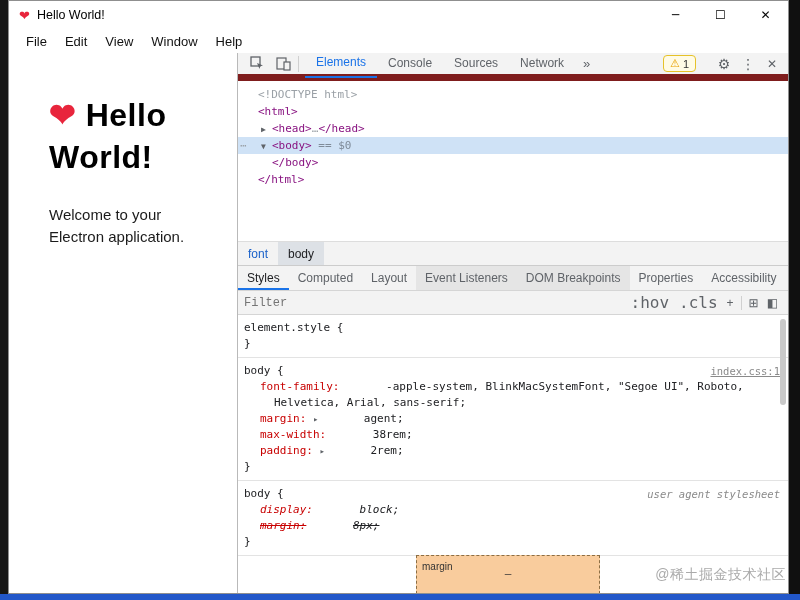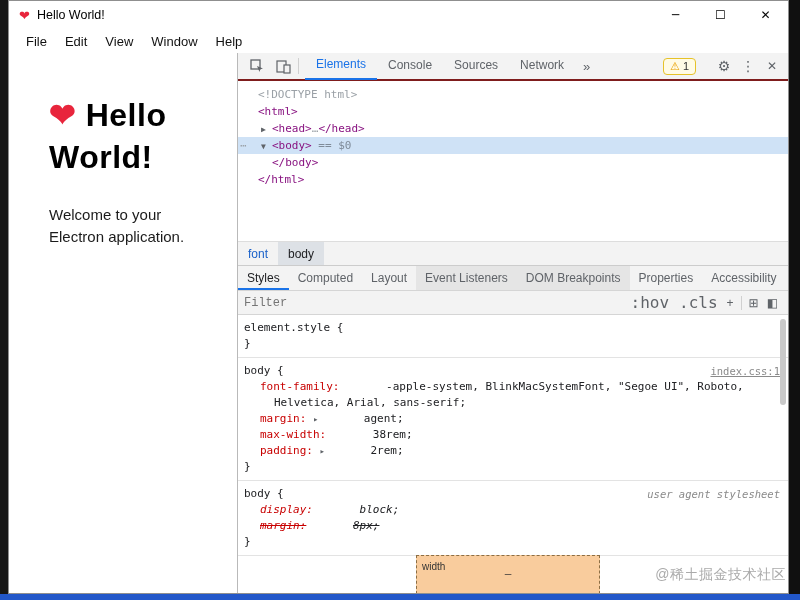--- a/index.html
+++ b/index.html
@@ -32,21 +32,21 @@
 
   .app-pane { width:228px; flex:0 0 auto; padding:42px 18px 0 40px; background:#fff; }
   .app-pane h1 { font-size:32px; font-weight:800; color:#000; line-height:1.3; letter-spacing:0.5px; }
   .app-pane h1 .heart { color:#e8253c; }
   .app-pane p { margin-top:26px; font-size:15px; color:#1b1b1b; line-height:1.45; max-width:155px; }
 
   
   .devtools { flex:1; border-left:1px solid #b9b9b9; display:flex; flex-direction:column; min-width:0; background:#fff; }
 
   .dt-toolbar { height:28px; flex:0 0 auto; display:flex; align-items:center; background:#f3f3f3;
-                border-bottom:2px solid #7f1d1d; padding:0 4px 0 6px; }
+                border-bottom:7px solid #7f1d1d; padding:0 4px 0 6px; }
   .dt-icon-btn { width:26px; height:26px; display:flex; align-items:center; justify-content:center; color:#5f6368; }
   .dt-sep { width:1px; height:16px; background:#d0d0d0; margin:0 6px 0 2px; }
   .dt-tab { font-size:12px; color:#5f6368; padding:0 11px; line-height:26px; height:28px; }
   .dt-tab.active { color:#1a73e8; border-bottom:2px solid #1a73e8; line-height:24px; }
   .dt-more { font-size:13px; color:#5f6368; padding:0 8px; }
   .dt-right { margin-left:auto; display:flex; align-items:center; }
   .warn-badge { display:flex; align-items:center; gap:3px; border:1px solid #e6c229; background:#fffbe6;
                 border-radius:4px; padding:1px 6px; margin-right:16px; font-size:11px; color:#333; }
   .warn-badge .tri { color:#e8a000; font-size:11px; }
   .gear, .kebab, .dt-close { color:#5f6368; font-size:14px; width:24px; text-align:center; }
@@ -234,21 +234,21 @@
               </div>
               <div class="rule ua">
                 <div class="rule-head"><span class="rule-link">user agent stylesheet</span><span class="sel">body</span> {</div>
                 <div class="prop"><span class="pname">display:</span> <span class="pval">block;</span></div>
                 <div class="prop struck"><span class="pname">margin:</span> <span class="pval">8px;</span></div>
                 <div class="rule-close">}</div>
               </div>
             </div>
           <div class="styles-scrollbar"></div>
           <div class="box-model">
-            <span class="bm-label">width</span>
+            <span class="bm-label">margin</span>
             <span class="bm-top-val">–</span>
           </div>
         </div>
 
       </div>
     </div>
   </div>
 
   <div class="watermark">@稀土掘金技术社区</div>
 </div>

